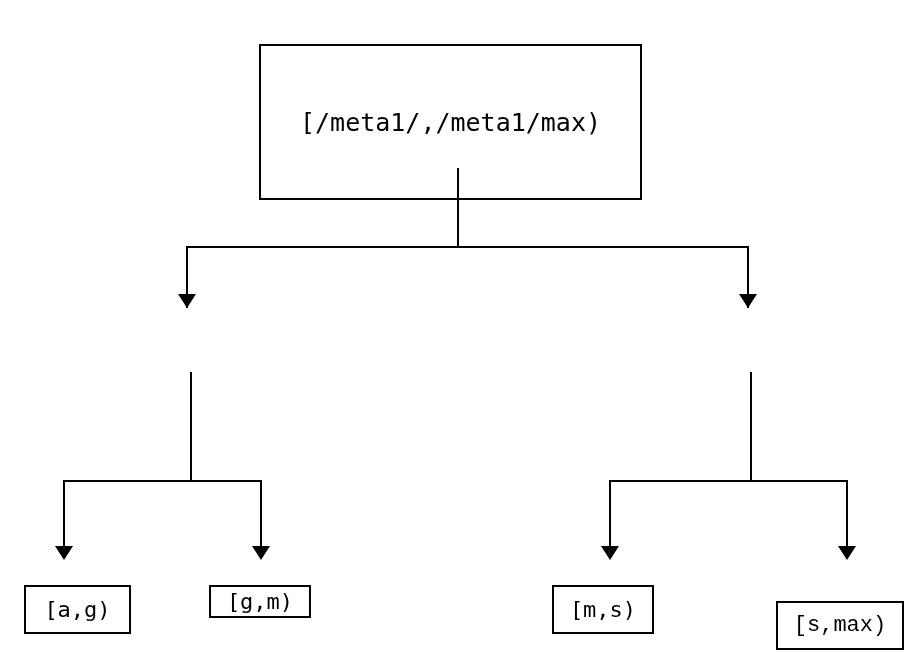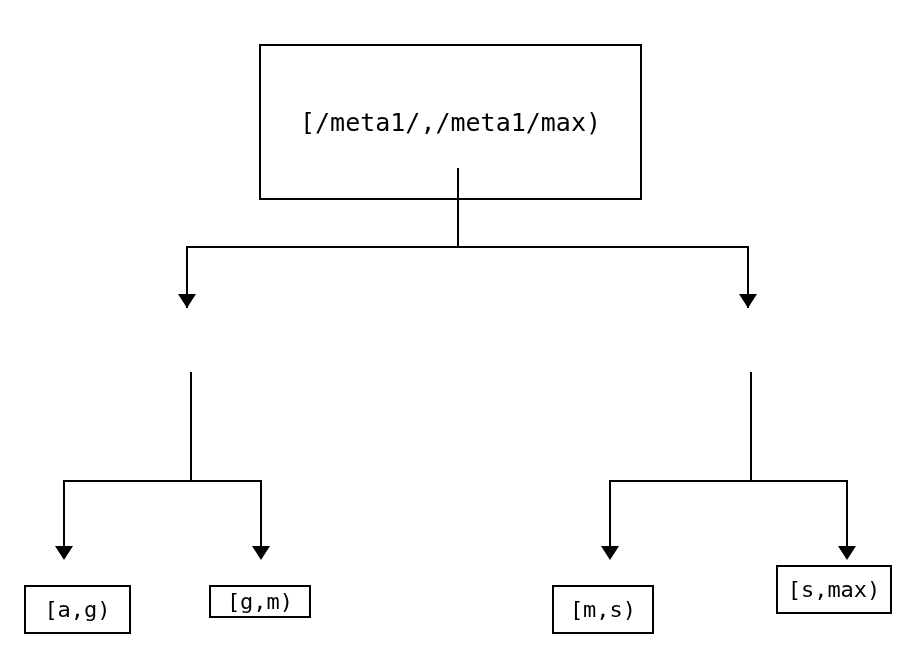--- a/index.html
+++ b/index.html
@@ -81,15 +81,15 @@
   <div class="edge-v" style="left:750px; top:372px; height:109px;"></div>
   <div class="edge-h" style="left:609px; top:480px; width:239px;"></div>
   <div class="edge-v" style="left:609px; top:480px; height:72px;"></div>
   <div class="arrowhead" style="left:601px; top:546px;"></div>
   <div class="edge-v" style="left:846px; top:480px; height:72px;"></div>
   <div class="arrowhead" style="left:838px; top:546px;"></div>
 
   <div class="node-box node-leaf" style="left:24px; top:585px; width:107px; height:49px;">[a,g)</div>
   <div class="node-box node-leaf" style="left:209px; top:585px; width:102px; height:33px;">[g,m)</div>
   <div class="node-box node-leaf" style="left:552px; top:585px; width:102px; height:49px;">[m,s)</div>
-  <div class="node-box node-leaf" style="left:776px; top:565px; width:116px; height:49px;">[s,max)</div>
+  <div class="node-box node-leaf" style="left:776px; top:601px; width:128px; height:49px;font-family:Liberation Mono, monospace;">[s,max)</div>
 
 </div>
 
 </body></html>

